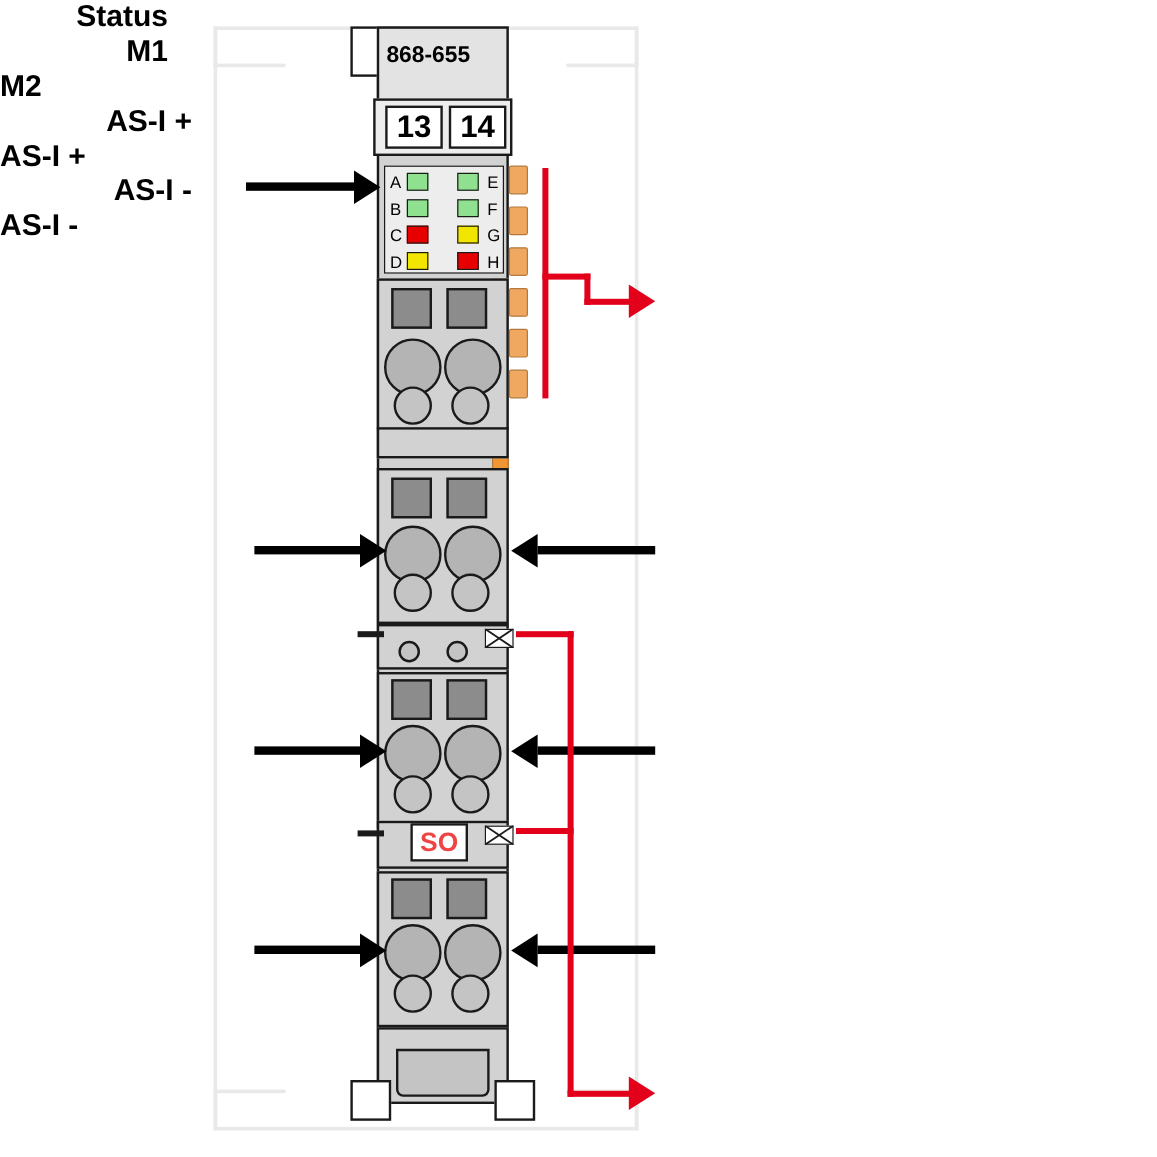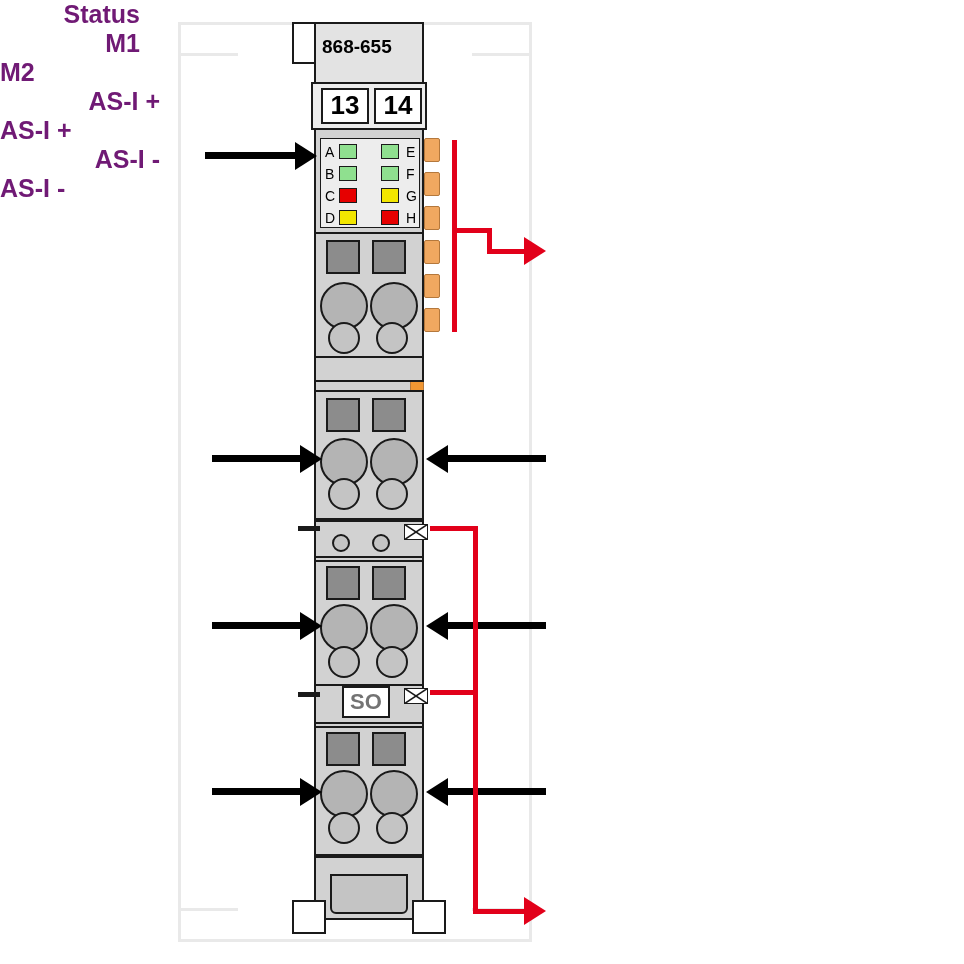--- a/index.html
+++ b/index.html
@@ -17,21 +17,21 @@
     background: #ffffff;
     overflow: hidden;
   }
   .abs { position: absolute; }
 
   
   .label {
     font-family: "Liberation Sans", sans-serif;
     font-size: 25px;
     font-weight: bold;
-    color: #701a75;
+    color: #000000;
     white-space: nowrap;
   }
   .label.right { text-align: right; }
   .label.left  { text-align: left; }
 
   
   .arrow-line {
     position: absolute;
     background: #000000;
     height: 7px;
@@ -150,21 +150,21 @@
     position: absolute;
     background: #ffffff;
     border: 2px solid #1a1a1a;
     box-sizing: border-box;
     display: flex;
     align-items: center;
     justify-content: center;
     font-family: "Liberation Sans", sans-serif;
     font-size: 22px;
     font-weight: bold;
-    color: #737373;
+    color: #ef4444;
   }
   .wire-box {
     position: absolute;
     background: #ffffff;
     border: 1.5px solid #1a1a1a;
     box-sizing: border-box;
   }
   .dash {
     position: absolute;
     background: #1a1a1a;

